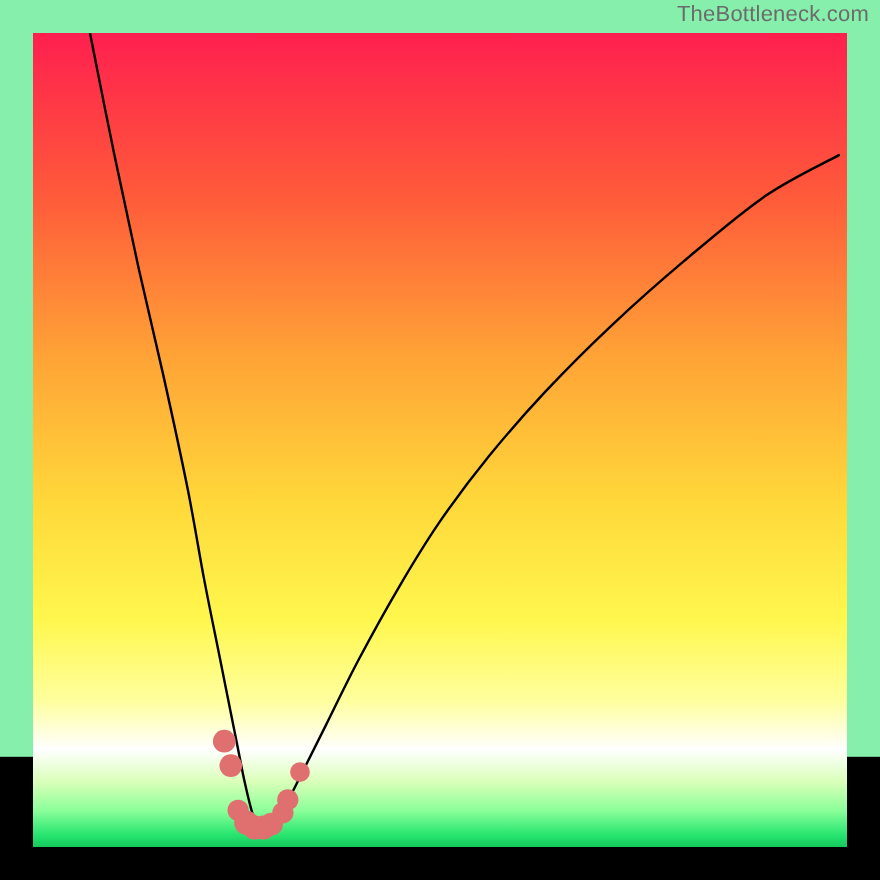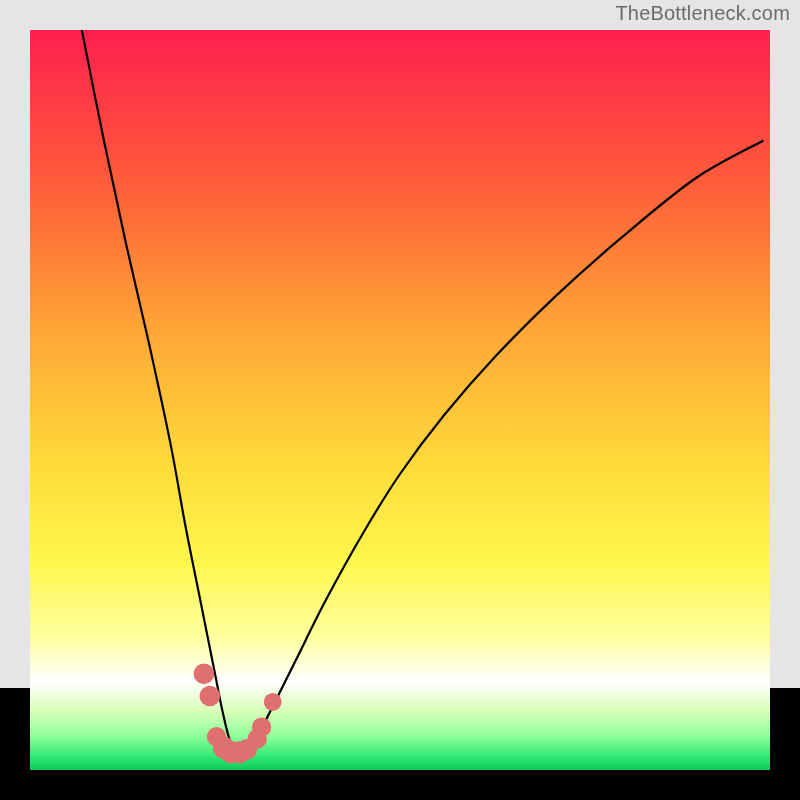--- a/index.html
+++ b/index.html
@@ -7,21 +7,21 @@
     padding: 0;
     width: 800px;
     height: 800px;
     background: #000;
     overflow: hidden;
   }
   .stage {
     position: relative;
     width: 800px;
     height: 688px;
-    background: #e5e5e5;
+    background: #86efac;
   }
   .watermark {
     position: absolute;
     top: 2px;
     right: 10px;
     color: #6b6b6b;
     font-family: Arial, Helvetica, sans-serif;
     font-size: 20px;
     letter-spacing: 0.2px;
     z-index: 5;

